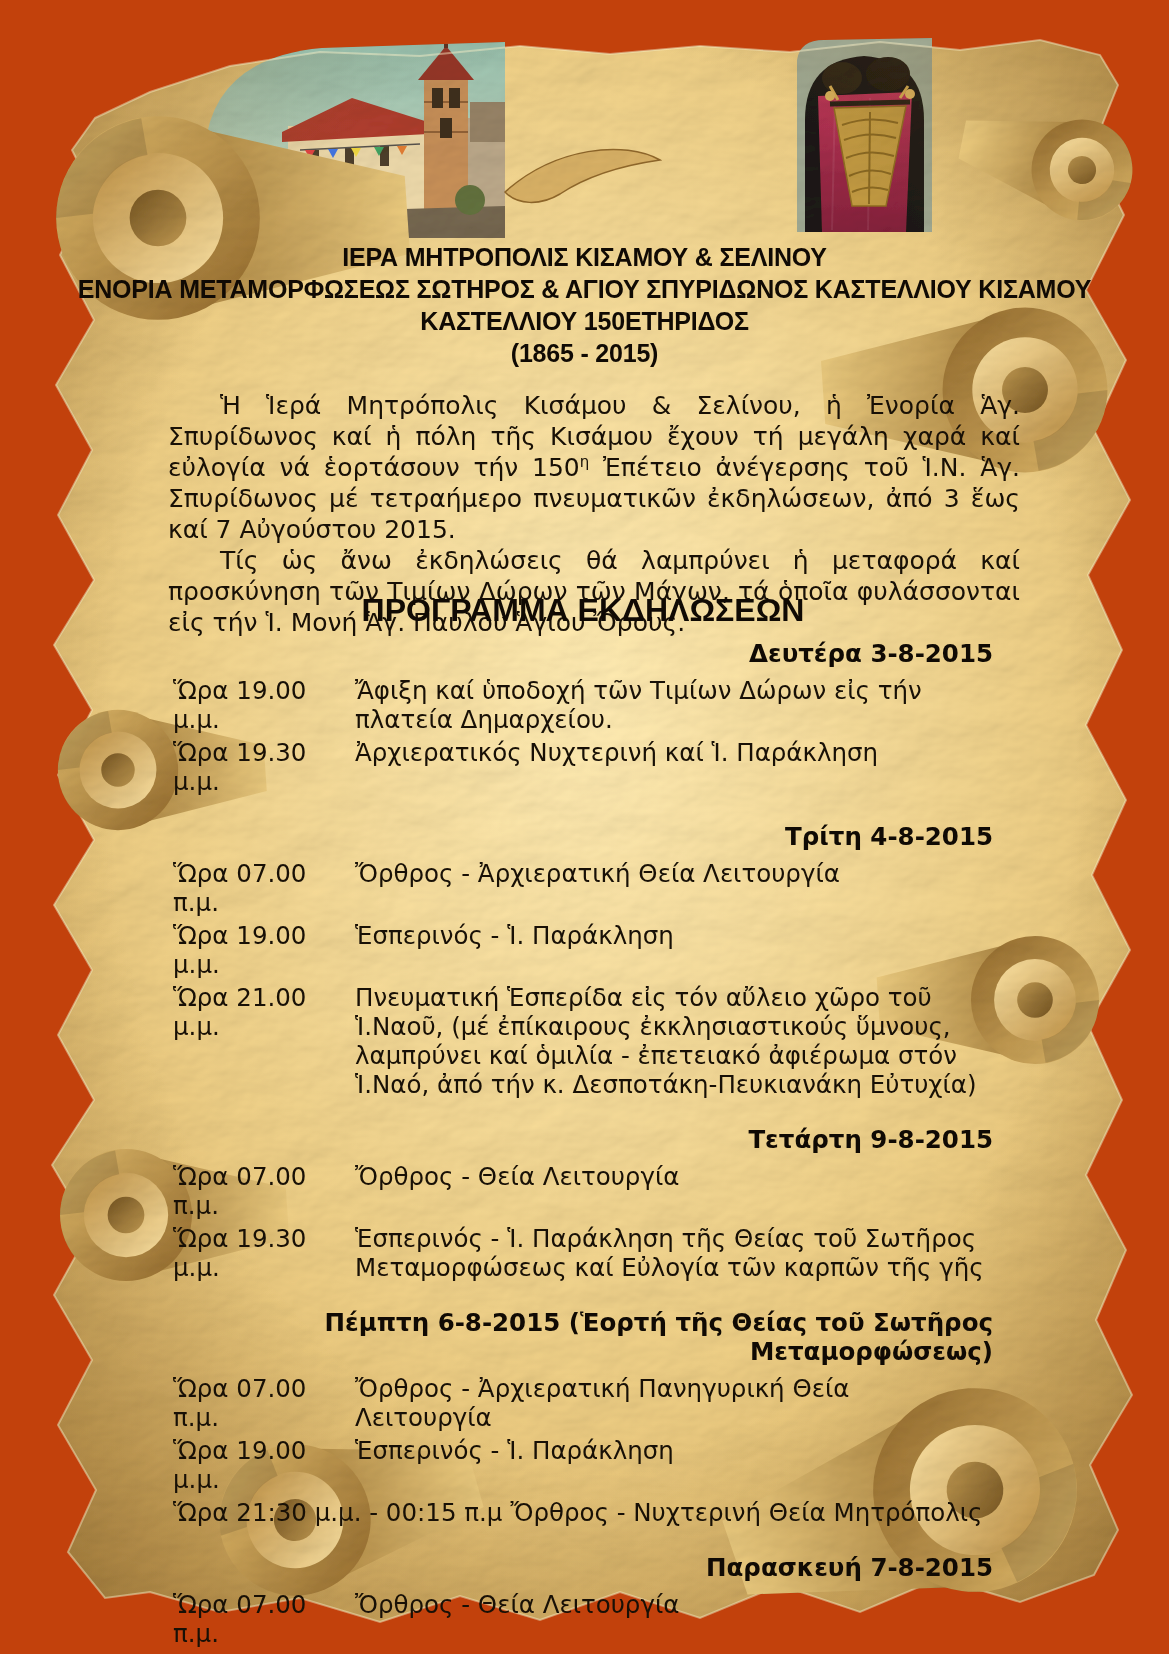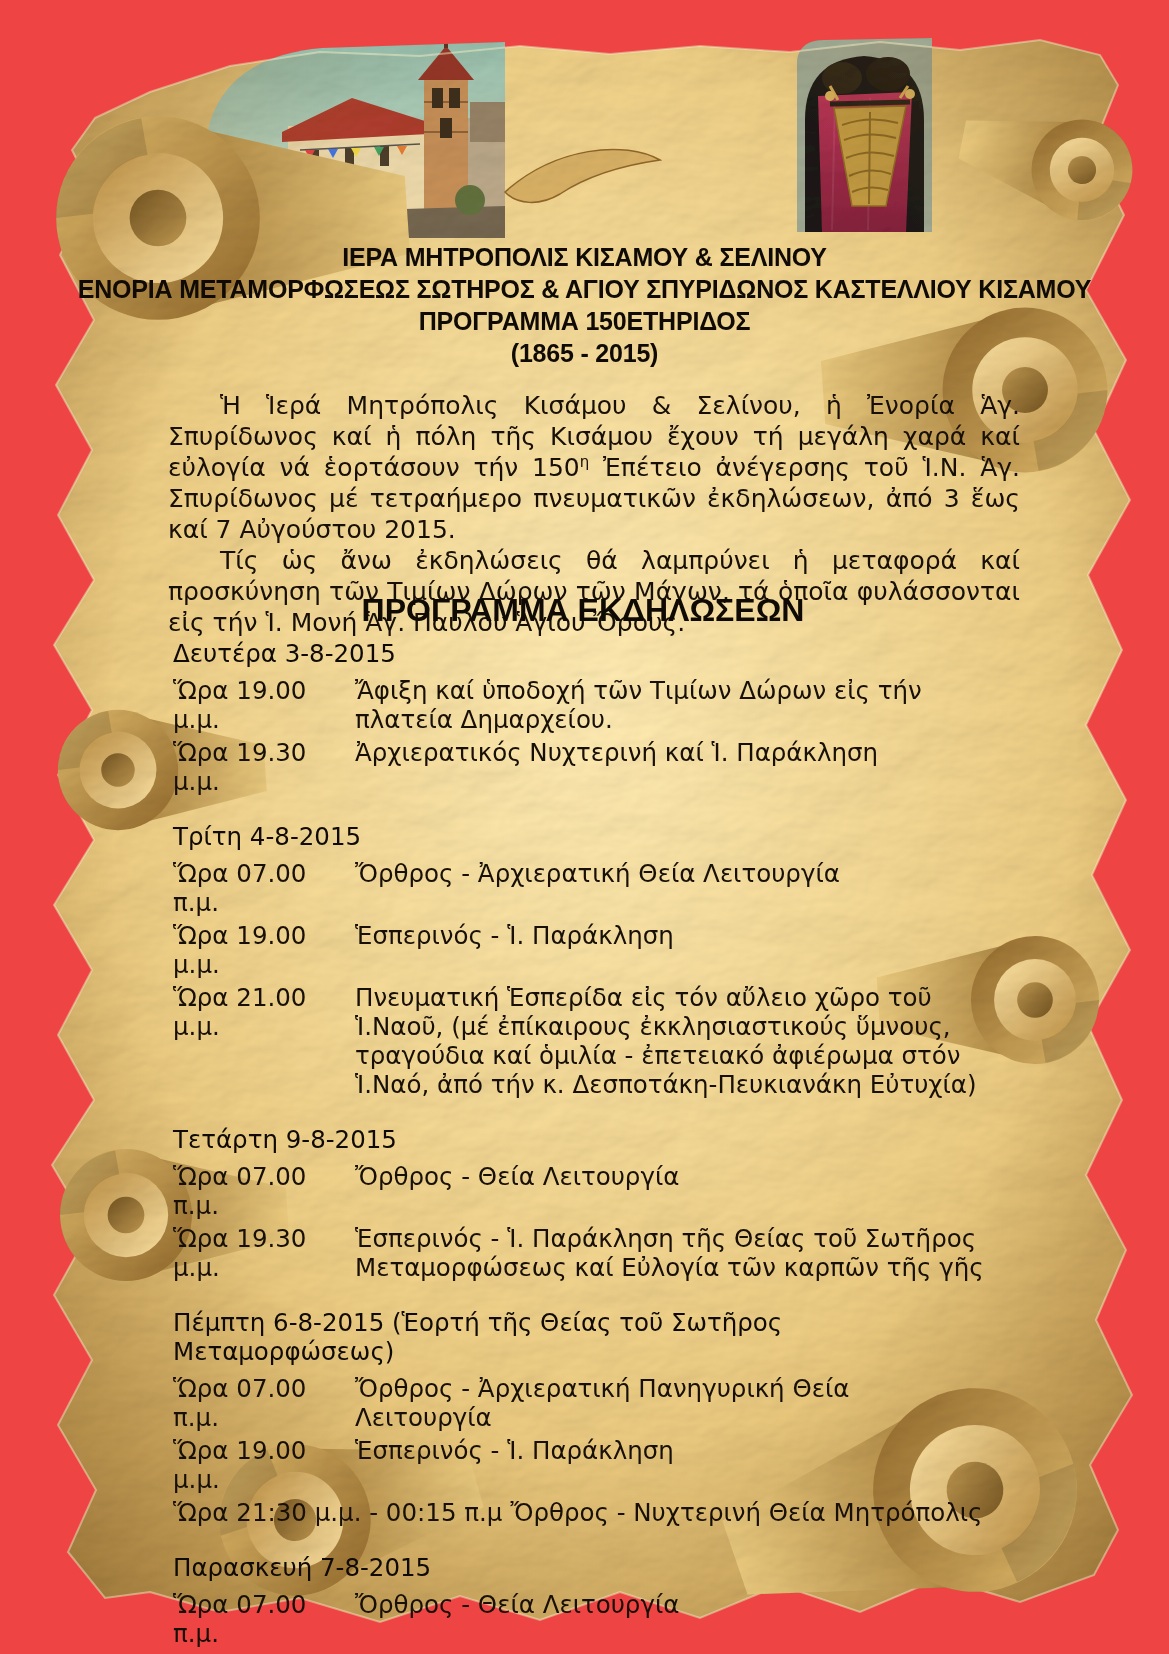--- a/index.html
+++ b/index.html
@@ -1,33 +1,33 @@
 <!DOCTYPE html>
 <html><head>
 <meta charset="utf-8">
 <style>
   html,body{margin:0;padding:0;background:#eceadb;}
   #poster{position:relative;width:1169px;height:1654px;overflow:hidden;
-          font-family:"DejaVu Sans",sans-serif;background:#ef4444;}
+          font-family:"DejaVu Sans",sans-serif;background:#c2410c;}
   #poster svg.bg{position:absolute;left:0;top:0;z-index:1;}
   .txt{position:absolute;z-index:2;}
   .header-block{left:54px;top:241px;width:1061px;text-align:center;
     font-family:"Liberation Sans",sans-serif;font-weight:bold;font-size:25px;
     line-height:32px;color:#100a04;letter-spacing:-0.2px;}
   .intro-block{left:168px;top:382px;width:852px;font-size:25px;line-height:31px;
     text-align:justify;color:#181006;margin-top:8px;}
   .intro-block p{margin:0;text-indent:52px;}
   .intro-block sup{font-size:60%;line-height:0;}
   .program-block{left:173px;top:596px;width:820px;color:#181006;
     font-size:24.5px;line-height:29px;}
   .program-title{text-align:center;font-family:"Liberation Sans",sans-serif;
     font-weight:bold;font-size:32px;color:#100a04;}
   .day-section{margin-top:26px;}
   [data-name="program-schedule"] .day-section:first-child{margin-top:14px;}
-  .day-title{text-align:left;font-weight:normal;font-size:24.5px;margin-bottom:8px;color:#100a04;}
+  .day-title{text-align:right;font-weight:bold;font-size:24.5px;margin-bottom:8px;color:#100a04;}
   .event-row{display:flex;margin:4px 0;}
   .event-time{flex:0 0 182px;}
   .event-desc{flex:1;}
   .event-row.wide{display:block;}
   .event-row.wide .event-time,.event-row.wide .event-desc{display:inline;text-align:right;}
   .event-row.wide .event-desc{margin-left:8px;}
 </style>
 </head>
 <body>
 
@@ -168,21 +168,21 @@
         <use href="#curlDef" transform="translate(975,1490) scale(1.05) rotate(165)" data-name="scroll-curl-bottom-right"></use>
         <use href="#curlDef" transform="translate(1082,170) scale(0.52) rotate(195)" data-name="scroll-curl-top-right"></use>
         <path d="M505,192 C555,147 625,140 660,160 C625,165 590,174 560,194 C540,206 517,205 505,192 Z" fill="#cfa961" stroke="#8a6328" stroke-width="1.5" data-name="scroll-horn-decoration"></path>
       </g>
     </g>
   </svg>
 
   <div class="txt header-block" data-name="poster-header">
     <div data-name="header-line-metropolis">ΙΕΡΑ ΜΗΤΡΟΠΟΛΙΣ ΚΙΣΑΜΟΥ &amp; ΣΕΛΙΝΟΥ</div>
     <div data-name="header-line-parish">ΕΝΟΡΙΑ ΜΕΤΑΜΟΡΦΩΣΕΩΣ ΣΩΤΗΡΟΣ &amp; ΑΓΙΟΥ ΣΠΥΡΙΔΩΝΟΣ ΚΑΣΤΕΛΛΙΟΥ ΚΙΣΑΜΟΥ</div>
-    <div data-name="header-line-jubilee">ΠΡΟΓΡΑΜΜΑ 150ΕΤΗΡΙΔΟΣ</div>
+    <div data-name="header-line-jubilee">ΚΑΣΤΕΛΛΙΟΥ 150ΕΤΗΡΙΔΟΣ</div>
     <div data-name="header-line-years">(1865 - 2015)</div>
   </div>
 
   <div class="txt intro-block" data-name="intro-text">
     <p data-name="intro-paragraph-1"><span data-name="intro-p1-start">Ἡ Ἱερά Μητρόπολις Κισάμου &amp; Σελίνου, ἡ Ἐνορία Ἁγ. Σπυρίδωνος καί ἡ πόλη τῆς Κισάμου ἔχουν τή μεγάλη χαρά καί εὐλογία νά ἑορτάσουν τήν 150</span><sup data-name="intro-p1-superscript">η</sup><span data-name="intro-p1-end"> Ἐπέτειο ἀνέγερσης τοῦ Ἱ.Ν. Ἁγ. Σπυρίδωνος μέ τετραήμερο πνευματικῶν ἐκδηλώσεων, ἀπό 3 ἕως καί 7 Αὐγούστου 2015.</span></p>
     <p data-name="intro-paragraph-2">Τίς ὡς ἄνω ἐκδηλώσεις θά λαμπρύνει ἡ μεταφορά καί προσκύνηση τῶν Τιμίων Δώρων τῶν Μάγων, τά ὁποῖα φυλάσσονται εἰς τήν Ἱ. Μονή Ἁγ. Παύλου Ἁγίου Ὄρους.</p>
   </div>
 
   <div class="txt program-block" data-name="program-block">
     <div class="program-title" data-name="program-title">ΠΡΟΓΡΑΜΜΑ ΕΚΔΗΛΩΣΕΩΝ</div>
@@ -203,21 +203,21 @@
           <div class="event-row" data-name="event-row">
             <div class="event-time" data-name="event-time">Ὥρα 07.00 π.μ.</div>
             <div class="event-desc" data-name="event-desc">Ὄρθρος - Ἀρχιερατική Θεία Λειτουργία</div>
           </div>
           <div class="event-row" data-name="event-row">
             <div class="event-time" data-name="event-time">Ὥρα 19.00 μ.μ.</div>
             <div class="event-desc" data-name="event-desc">Ἑσπερινός - Ἱ. Παράκληση</div>
           </div>
           <div class="event-row" data-name="event-row">
             <div class="event-time" data-name="event-time">Ὥρα 21.00 μ.μ.</div>
-            <div class="event-desc" data-name="event-desc">Πνευματική Ἑσπερίδα εἰς τόν αὔλειο χῶρο τοῦ Ἱ.Ναοῦ, (μέ ἐπίκαιρους ἐκκλησιαστικούς ὕμνους, τραγούδια καί ὁμιλία - ἐπετειακό ἀφιέρωμα στόν Ἱ.Ναό, ἀπό τήν κ. Δεσποτάκη-Πευκιανάκη Εὐτυχία)</div>
+            <div class="event-desc" data-name="event-desc">Πνευματική Ἑσπερίδα εἰς τόν αὔλειο χῶρο τοῦ Ἱ.Ναοῦ, (μέ ἐπίκαιρους ἐκκλησιαστικούς ὕμνους, λαμπρύνει καί ὁμιλία - ἐπετειακό ἀφιέρωμα στόν Ἱ.Ναό, ἀπό τήν κ. Δεσποτάκη-Πευκιανάκη Εὐτυχία)</div>
           </div>
         </section>
         <section class="day-section" data-name="day-section">
           <div class="day-title" data-name="day-title">Τετάρτη 9-8-2015</div>
           <div class="event-row" data-name="event-row">
             <div class="event-time" data-name="event-time">Ὥρα 07.00 π.μ.</div>
             <div class="event-desc" data-name="event-desc">Ὄρθρος - Θεία Λειτουργία</div>
           </div>
           <div class="event-row" data-name="event-row">
             <div class="event-time" data-name="event-time">Ὥρα 19.30 μ.μ.</div>

